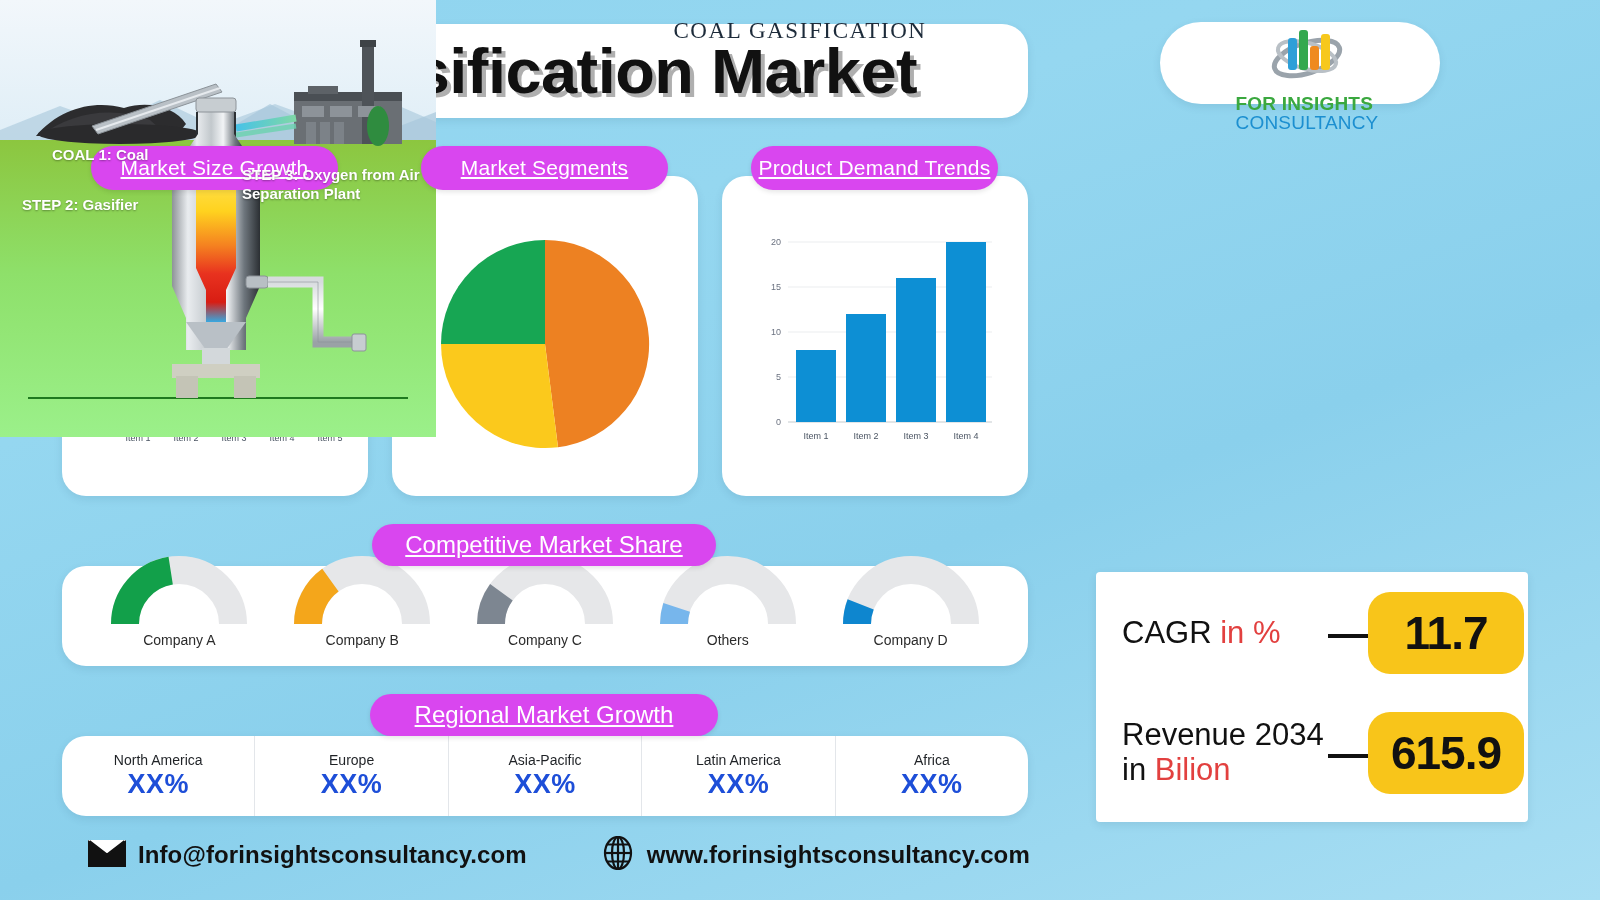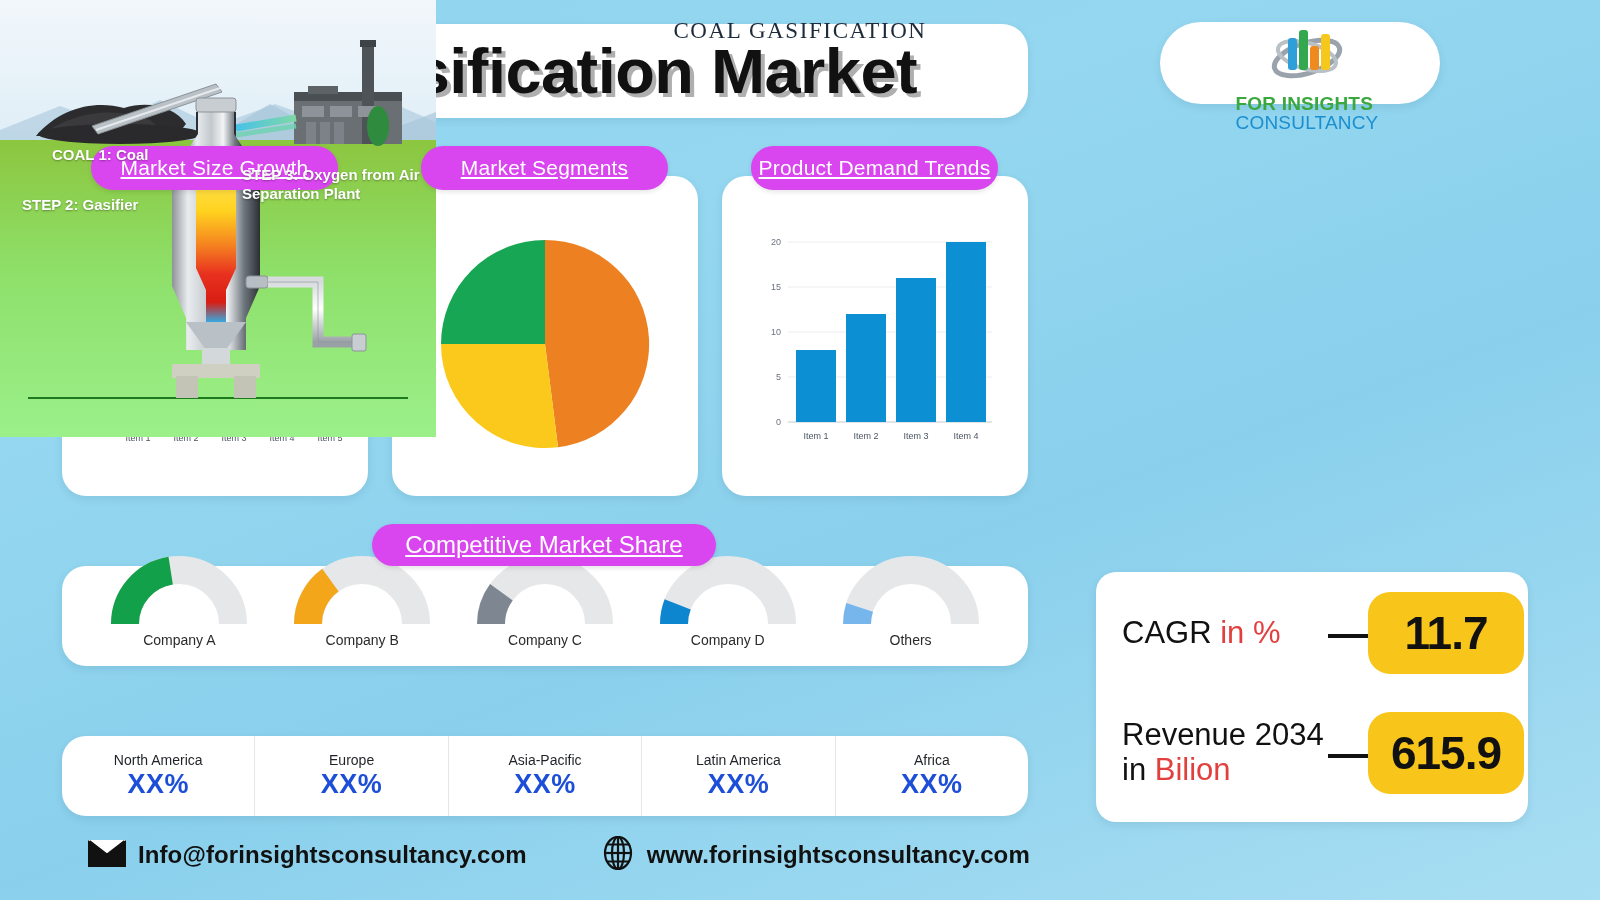--- a/index.html
+++ b/index.html
@@ -79,21 +79,21 @@
 
   
   #illus-card { left:1092px; top:112px; width:436px; height:437px; border-radius:12px; overflow:hidden; background:#ec4899;}
   #illus-title { position:absolute; top:18px; width:100%; text-align:center; font-family:"Liberation Serif",serif; font-size:23px; letter-spacing:1.6px; color:#1d2b3a; z-index:4;}
   .step-label { position:absolute; color:#ffffff; font-weight:bold; font-size:15px; z-index:5; text-shadow:0 1px 2px rgba(0,0,0,.35); font-family:"Liberation Sans",sans-serif;}
   #step1 { left:52px; top:146px; }
   #step2 { left:22px; top:196px; }
   #step3 { left:242px; top:166px; width:188px; line-height:1.25;}
 
   
-  #card-stats { left:1096px; top:572px; width:432px; height:250px; border-radius:20px;padding-left:8px; }
+  #card-stats { left:1096px; top:572px; width:432px; height:250px; border-radius:4px;padding-left:8px; }
   .stat-row { position:absolute; left:0; width:100%; height:110px; display:flex; align-items:center; }
   #stat-row-1 { top:6px; }
   #stat-row-2 { top:126px; }
   .stat-text { width:232px; padding-left:26px; font-size:31px; color:#111; line-height:1.12; }
   .stat-red { color:#e2403f; }
   .stat-dash { width:40px; text-align:center; font-size:40px; font-weight:bold; color:#111; line-height:.6;}
   .stat-pill { width:156px; height:82px; border-radius:22px; background:#f8c51a; display:flex;align-items:center;justify-content:center;
                font-size:46px; font-weight:bold; color:#111; letter-spacing:-1px;}
 
   
@@ -228,36 +228,37 @@
         <svg width="140" height="78" viewBox="0 0 140 78">
           <path d="M16,72 A54,54 0 0,1 124,72" fill="none" stroke="#e6e7e9" stroke-width="28" stroke-linecap="butt"></path>
           <path d="M16,72 A54,54 0 0,1 124,72" fill="none" stroke="#7d8691" stroke-width="28" stroke-linecap="butt" stroke-dasharray="34 400"></path>
         </svg>
         <div class="gauge-label">Company C</div>
       </div>
 
       <div class="gauge">
         <svg width="140" height="78" viewBox="0 0 140 78">
           <path d="M16,72 A54,54 0 0,1 124,72" fill="none" stroke="#e6e7e9" stroke-width="28" stroke-linecap="butt"></path>
-          <path d="M16,72 A54,54 0 0,1 124,72" fill="none" stroke="#0e86cf" stroke-width="28" stroke-linecap="butt" stroke-dasharray="20 400"></path>
-        </svg>
-        <div class="gauge-label">Company D</div>
+          <path d="M16,72 A54,54 0 0,1 124,72" fill="none" stroke="#77b6ec" stroke-width="28" stroke-linecap="butt" stroke-dasharray="17 400"></path>
+        </svg>
+        <div class="gauge-label">Others</div>
       </div>
 
       <div class="gauge">
         <svg width="140" height="78" viewBox="0 0 140 78">
           <path d="M16,72 A54,54 0 0,1 124,72" fill="none" stroke="#e6e7e9" stroke-width="28" stroke-linecap="butt"></path>
-          <path d="M16,72 A54,54 0 0,1 124,72" fill="none" stroke="#77b6ec" stroke-width="28" stroke-linecap="butt" stroke-dasharray="17 400"></path>
-        </svg>
-        <div class="gauge-label">Others</div>
-      </div>
-
-    </div>
-  </div>
-
+          <path d="M16,72 A54,54 0 0,1 124,72" fill="none" stroke="#0e86cf" stroke-width="28" stroke-linecap="butt" stroke-dasharray="20 400"></path>
+        </svg>
+        <div class="gauge-label">Company D</div>
+      </div>
+
+    </div>
+  </div>
+
+  <div class="pill" id="pill-reg">Regional Market Growth</div>
   <div class="card" id="card-reg">
     <div class="region">
       <div class="region-name">North America</div>
       <div class="region-val">XX%</div>
     </div>
     <div class="region">
       <div class="region-name">Europe</div>
       <div class="region-val">XX%</div>
     </div>
     <div class="region">

